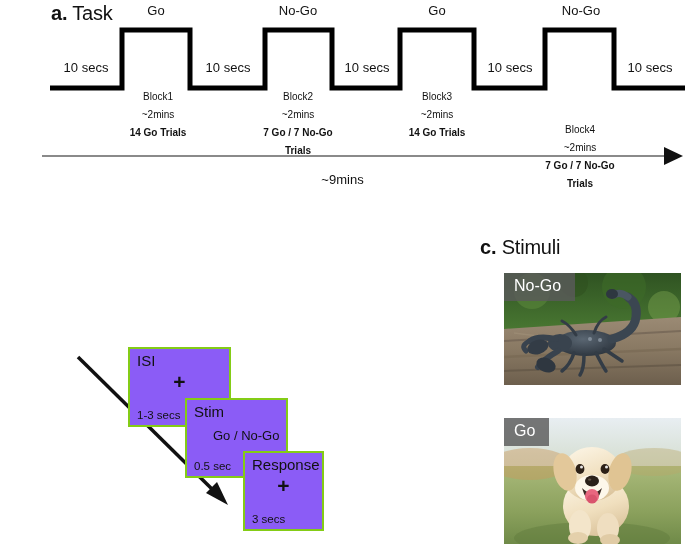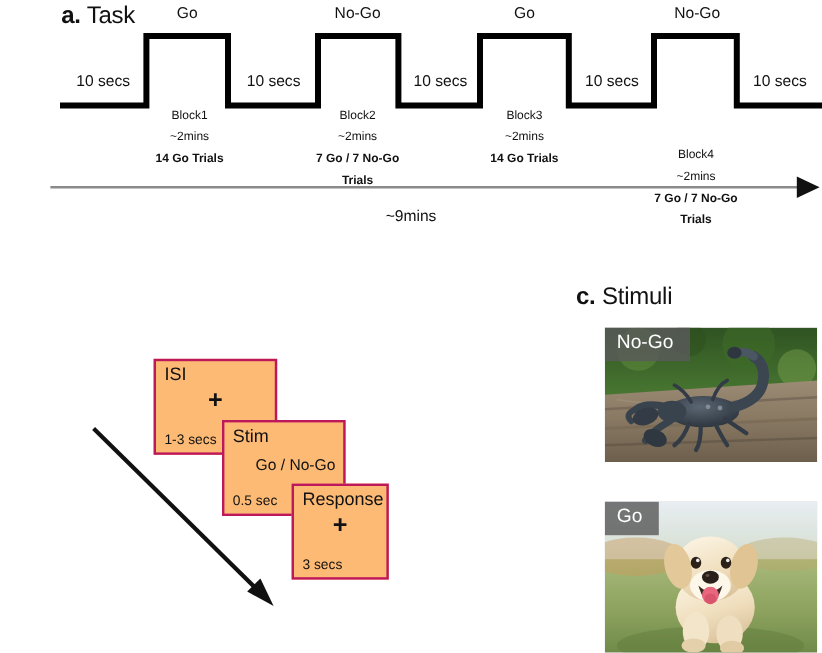--- a/index.html
+++ b/index.html
@@ -74,22 +74,23 @@
   
   #trials-panel {
     position: absolute;
     left: 0; top: 225px;
     width: 420px;
     height: 319px;
   }
   .trial-box {
     position: absolute;
     box-sizing: border-box;
-    border: 2px solid #be185d;
-    background: #fdba74;
+    border: 2px solid #84cc16;
+    background: #8b5cf6;
+    margin-top: 48px;
   }
   .tb-title {
     position: absolute;
     left: 7px;
     top: 3px;
     font-size: 15px;
     white-space: nowrap;
   }
   .tb-sub {
     position: absolute;

